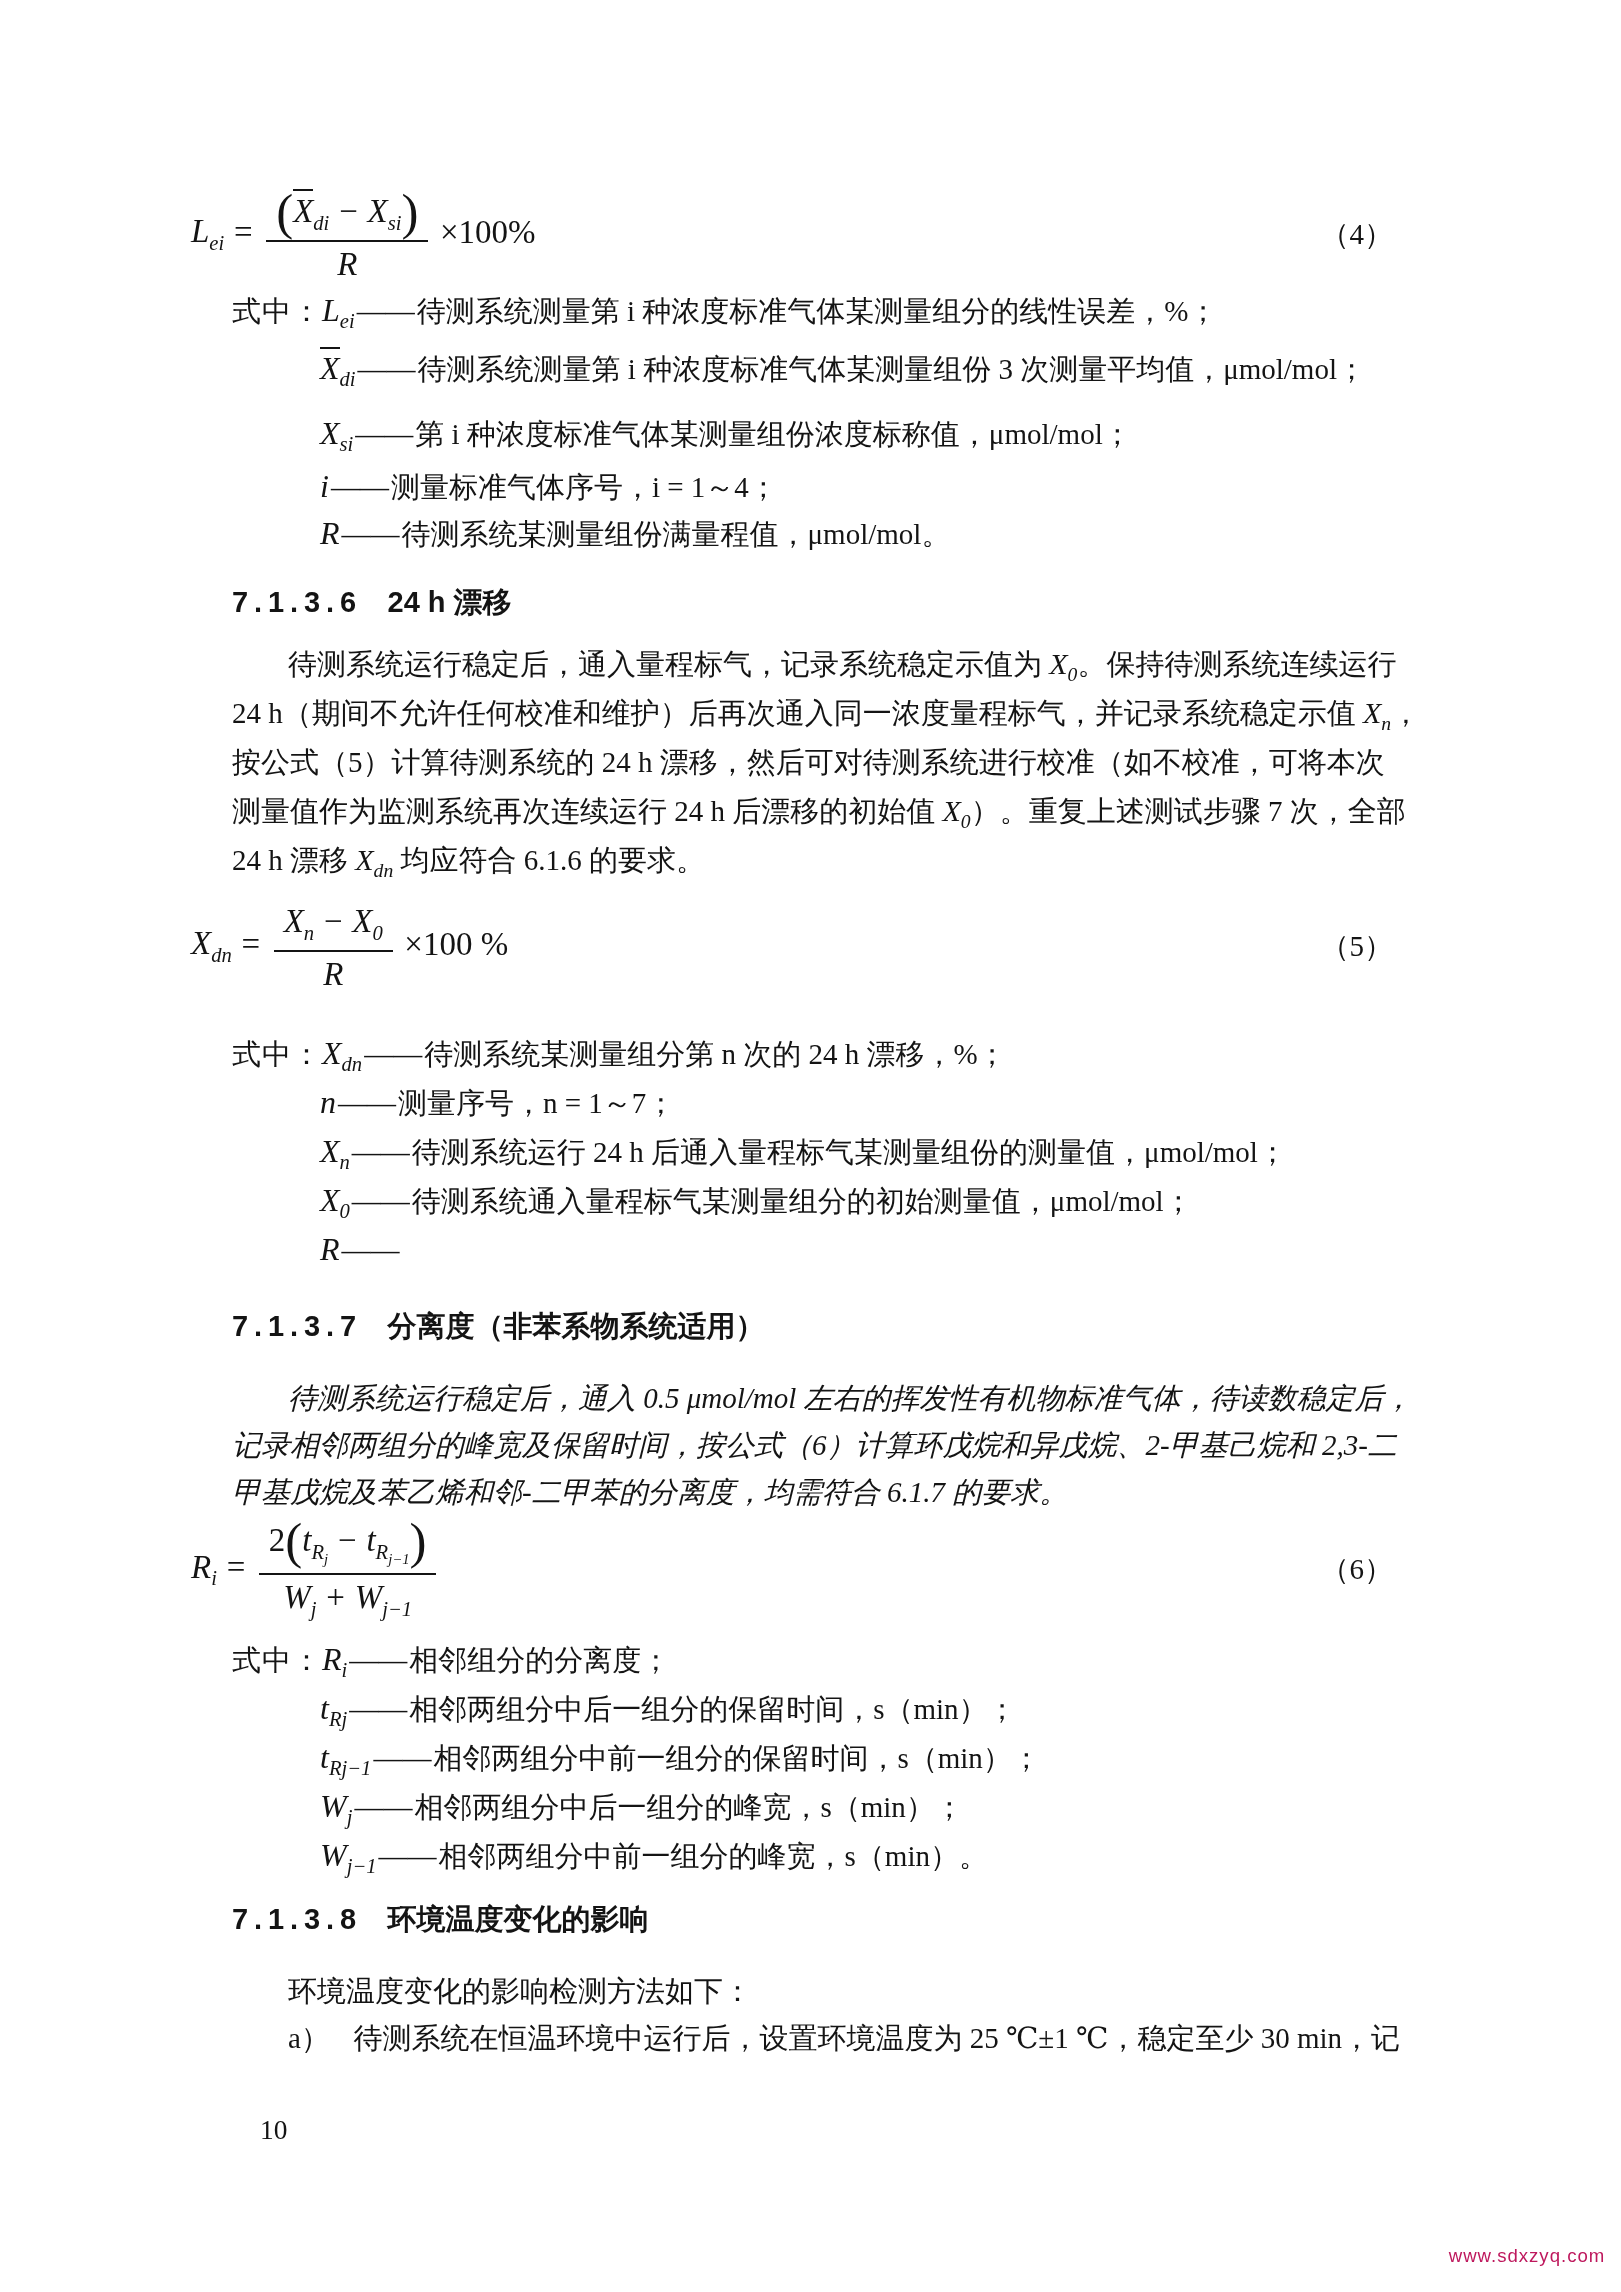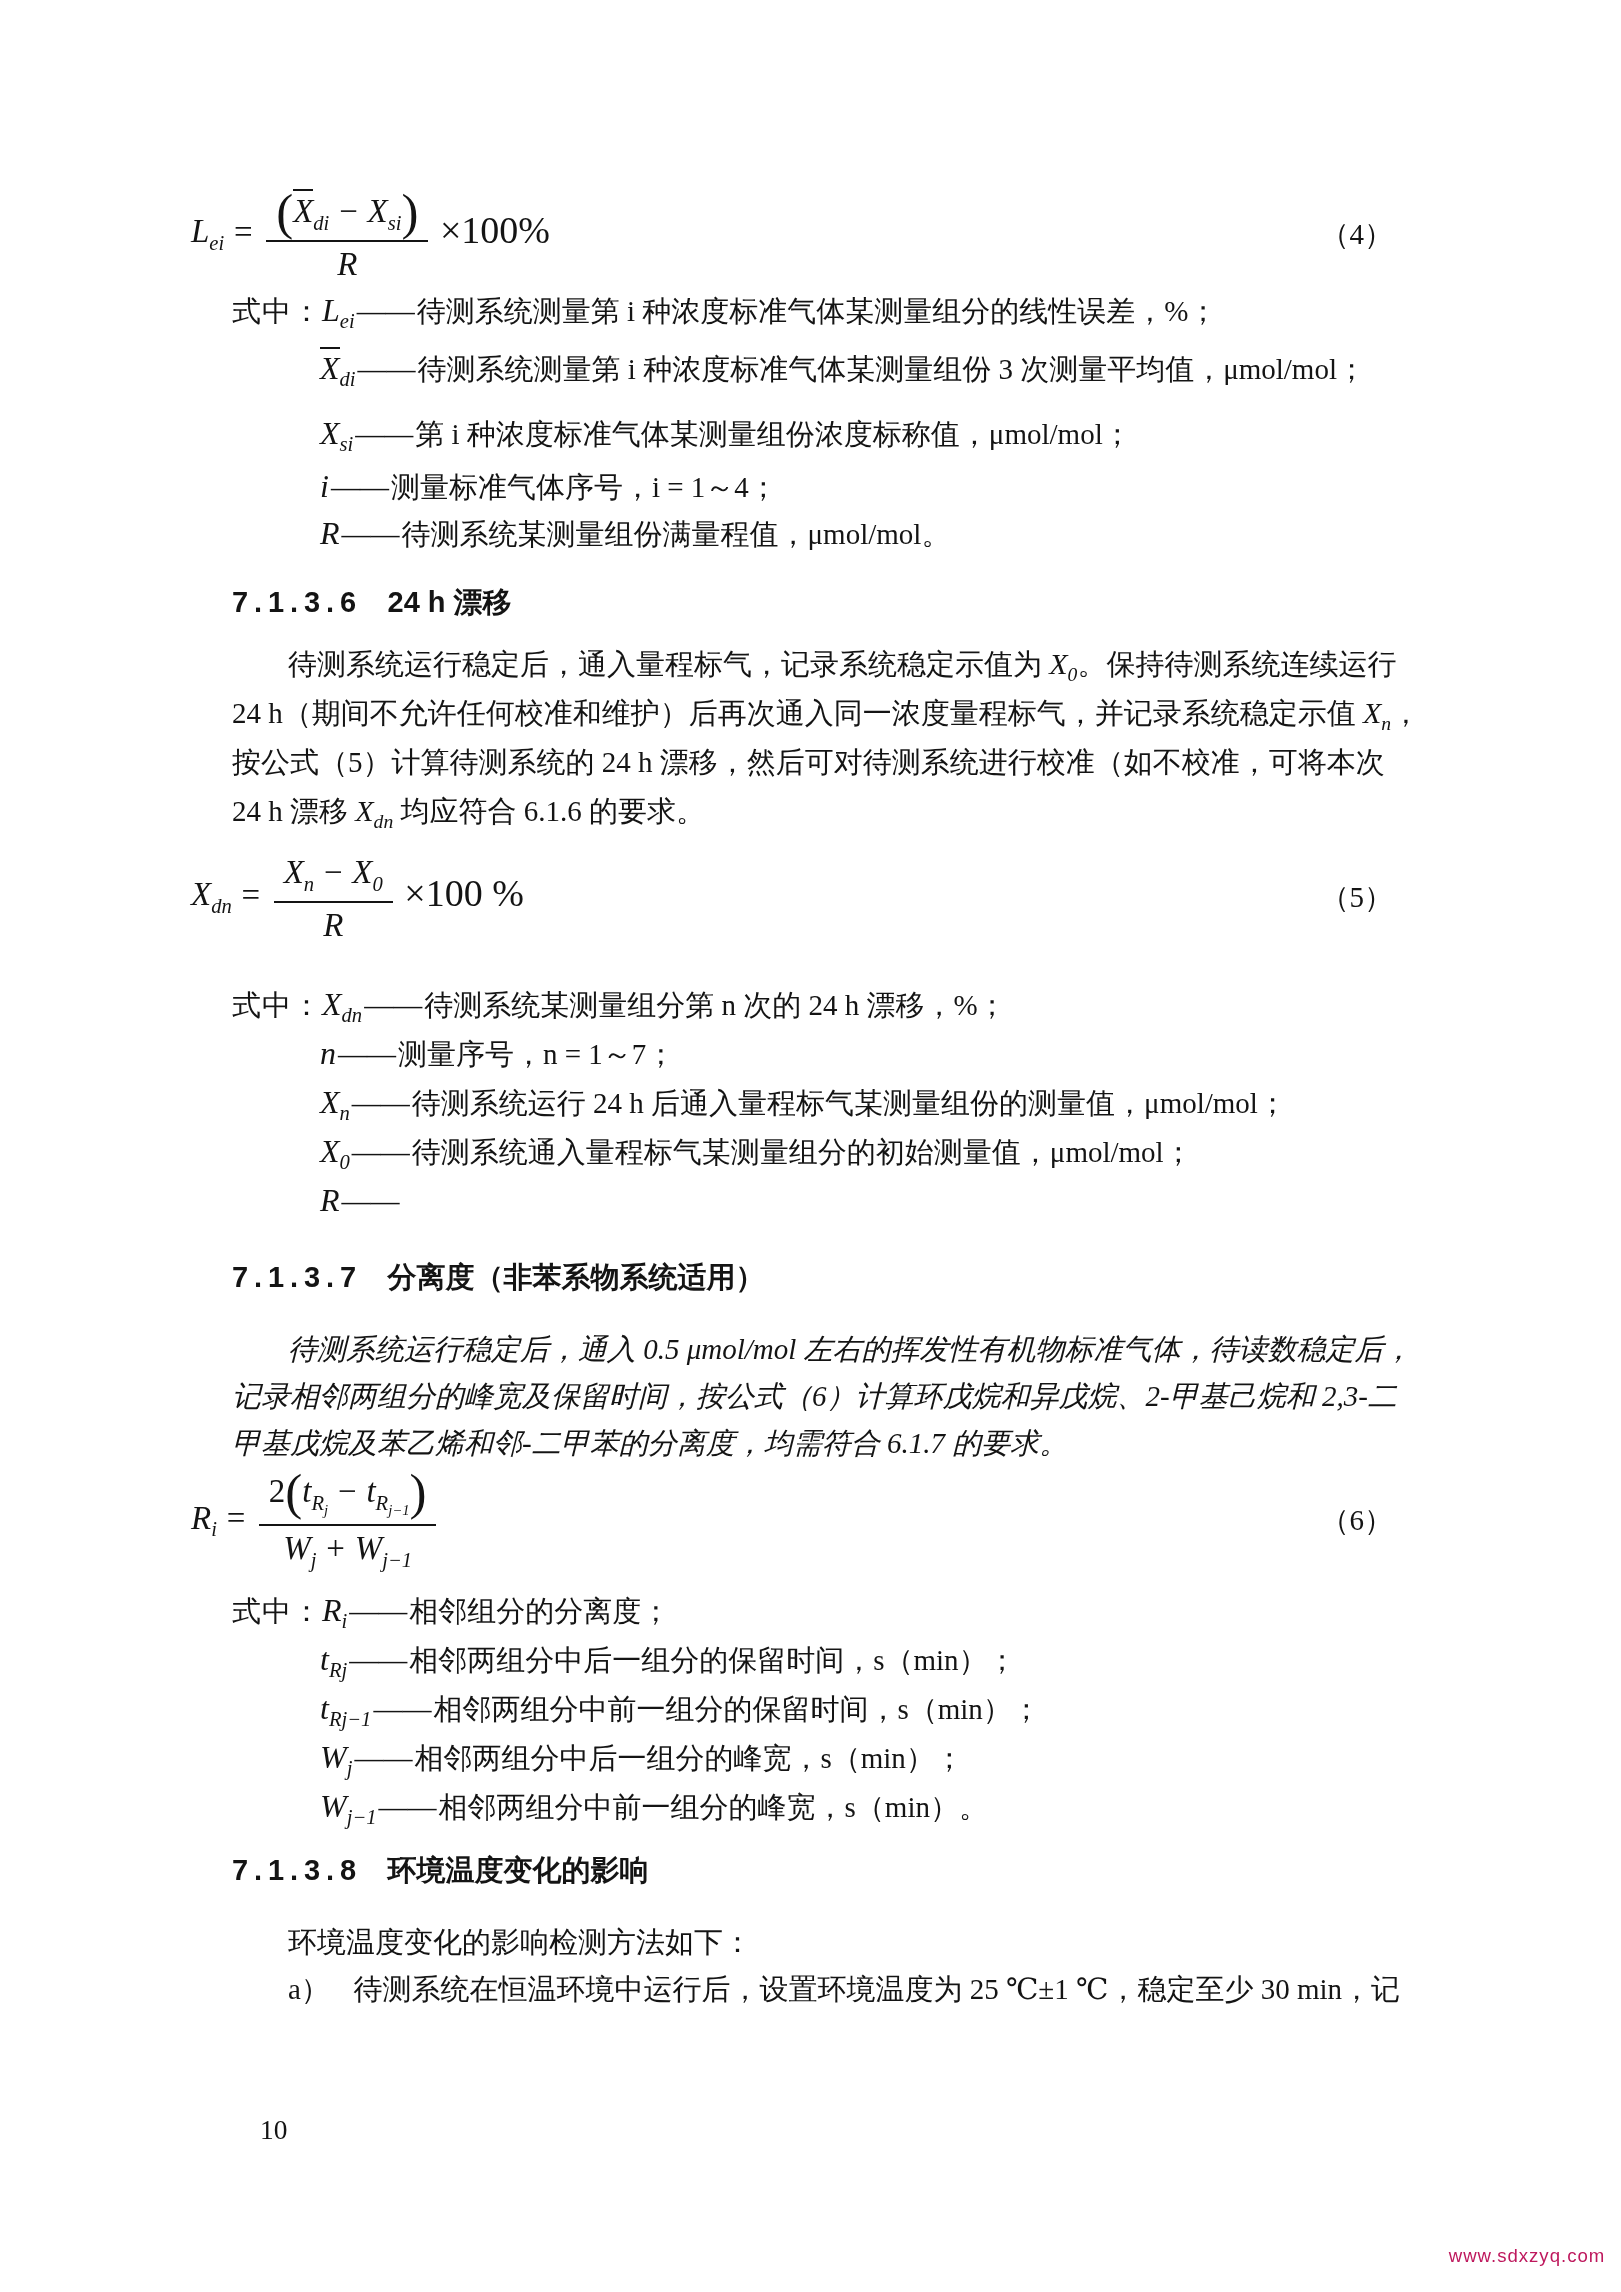--- a/index.html
+++ b/index.html
@@ -9,21 +9,21 @@
   }
   .content { position:absolute; left:232px; top:0; width:1233px; }
 
   
   .eqrow { position:relative; display:flex; align-items:center; justify-content:flex-start; }
   .eq    { font-size:33px; white-space:nowrap; transform:translateX(-41px); }
   .v     { font-style:italic; }
   .eq sub, .dsym sub { font-size:20.6px; font-style:italic; }
   .op    { margin:0 9.8px; font-style:normal; }
   .coef  { font-style:normal; }
-  .suffix{ font-style:normal; font-size:38px; margin-left:7.8px; }
+  .suffix{ font-style:normal; font-size:33px; margin-left:7.8px; }
   .frac  { display:inline-block; vertical-align:middle; text-align:center; margin:0 3.9px; }
   .fnum  { display:block; border-bottom:2.5px solid #141414; padding:2px 9.8px 4.9px; }
   .fden  { display:block; padding-top:3.9px; }
   .bp    { font-size:51px; font-style:normal; line-height:0; vertical-align:middle; position:relative; top:-2.9px; }
   .ovl   { display:inline-block; border-top:2.9px solid #141414; padding-top:2px; line-height:1.1; }
   .ns    { font-size:21.6px; }
   .ns .vi{ font-style:italic; }
   .ns sub{ font-size:14.7px; font-style:italic; }
   .eqtag { position:absolute; right:72px; top:50%; transform:translateY(-50%);
            font-size:29px; font-style:normal; }
@@ -113,20 +113,21 @@
       </div>
     </div>
 
     <div class="heading" id="h436">
       <span class="num">7.1.3.6</span><span>24 h 漂移</span>
     </div>
     <div id="para436">
       <div class="pline ind2"><span>待测系统运行稳定后，通入量程标气，记录系统稳定示值为 </span><span class="v">X</span><sub>0</sub><span>。保持待测系统连续运行</span></div>
       <div class="pline"><span>24 h（期间不允许任何校准和维护）后再次通入同一浓度量程标气，并记录系统稳定示值 </span><span class="v">X</span><sub>n</sub><span>，</span></div>
       <div class="pline"><span>按公式（5）计算待测系统的 24 h 漂移，然后可对待测系统进行校准（如不校准，可将本次</span><span class="v"></span><sub></sub><span></span></div>
+      <div class="pline"><span>测量值作为监测系统再次连续运行 24 h 后漂移的初始值 </span><span class="v">X</span><sub>0</sub><span>）。重复上述测试步骤 7 次，全部</span></div>
       <div class="pline"><span>24 h 漂移 </span><span class="v">X</span><sub>dn</sub><span> 均应符合 6.1.6 的要求。</span></div>
     </div>
 
     <div class="eqrow" id="eq5">
       <span class="eq">
         <span class="v">X</span><sub>dn</sub><span class="op">=</span><span class="frac"><span class="fnum"><span class="v">X</span><sub>n</sub><span class="op">−</span><span class="v">X</span><sub>0</sub></span><span class="fden"><span class="v">R</span></span></span><span class="suffix">×100 %</span>
       </span>
       <span class="eqtag">（5）</span>
     </div>
 

